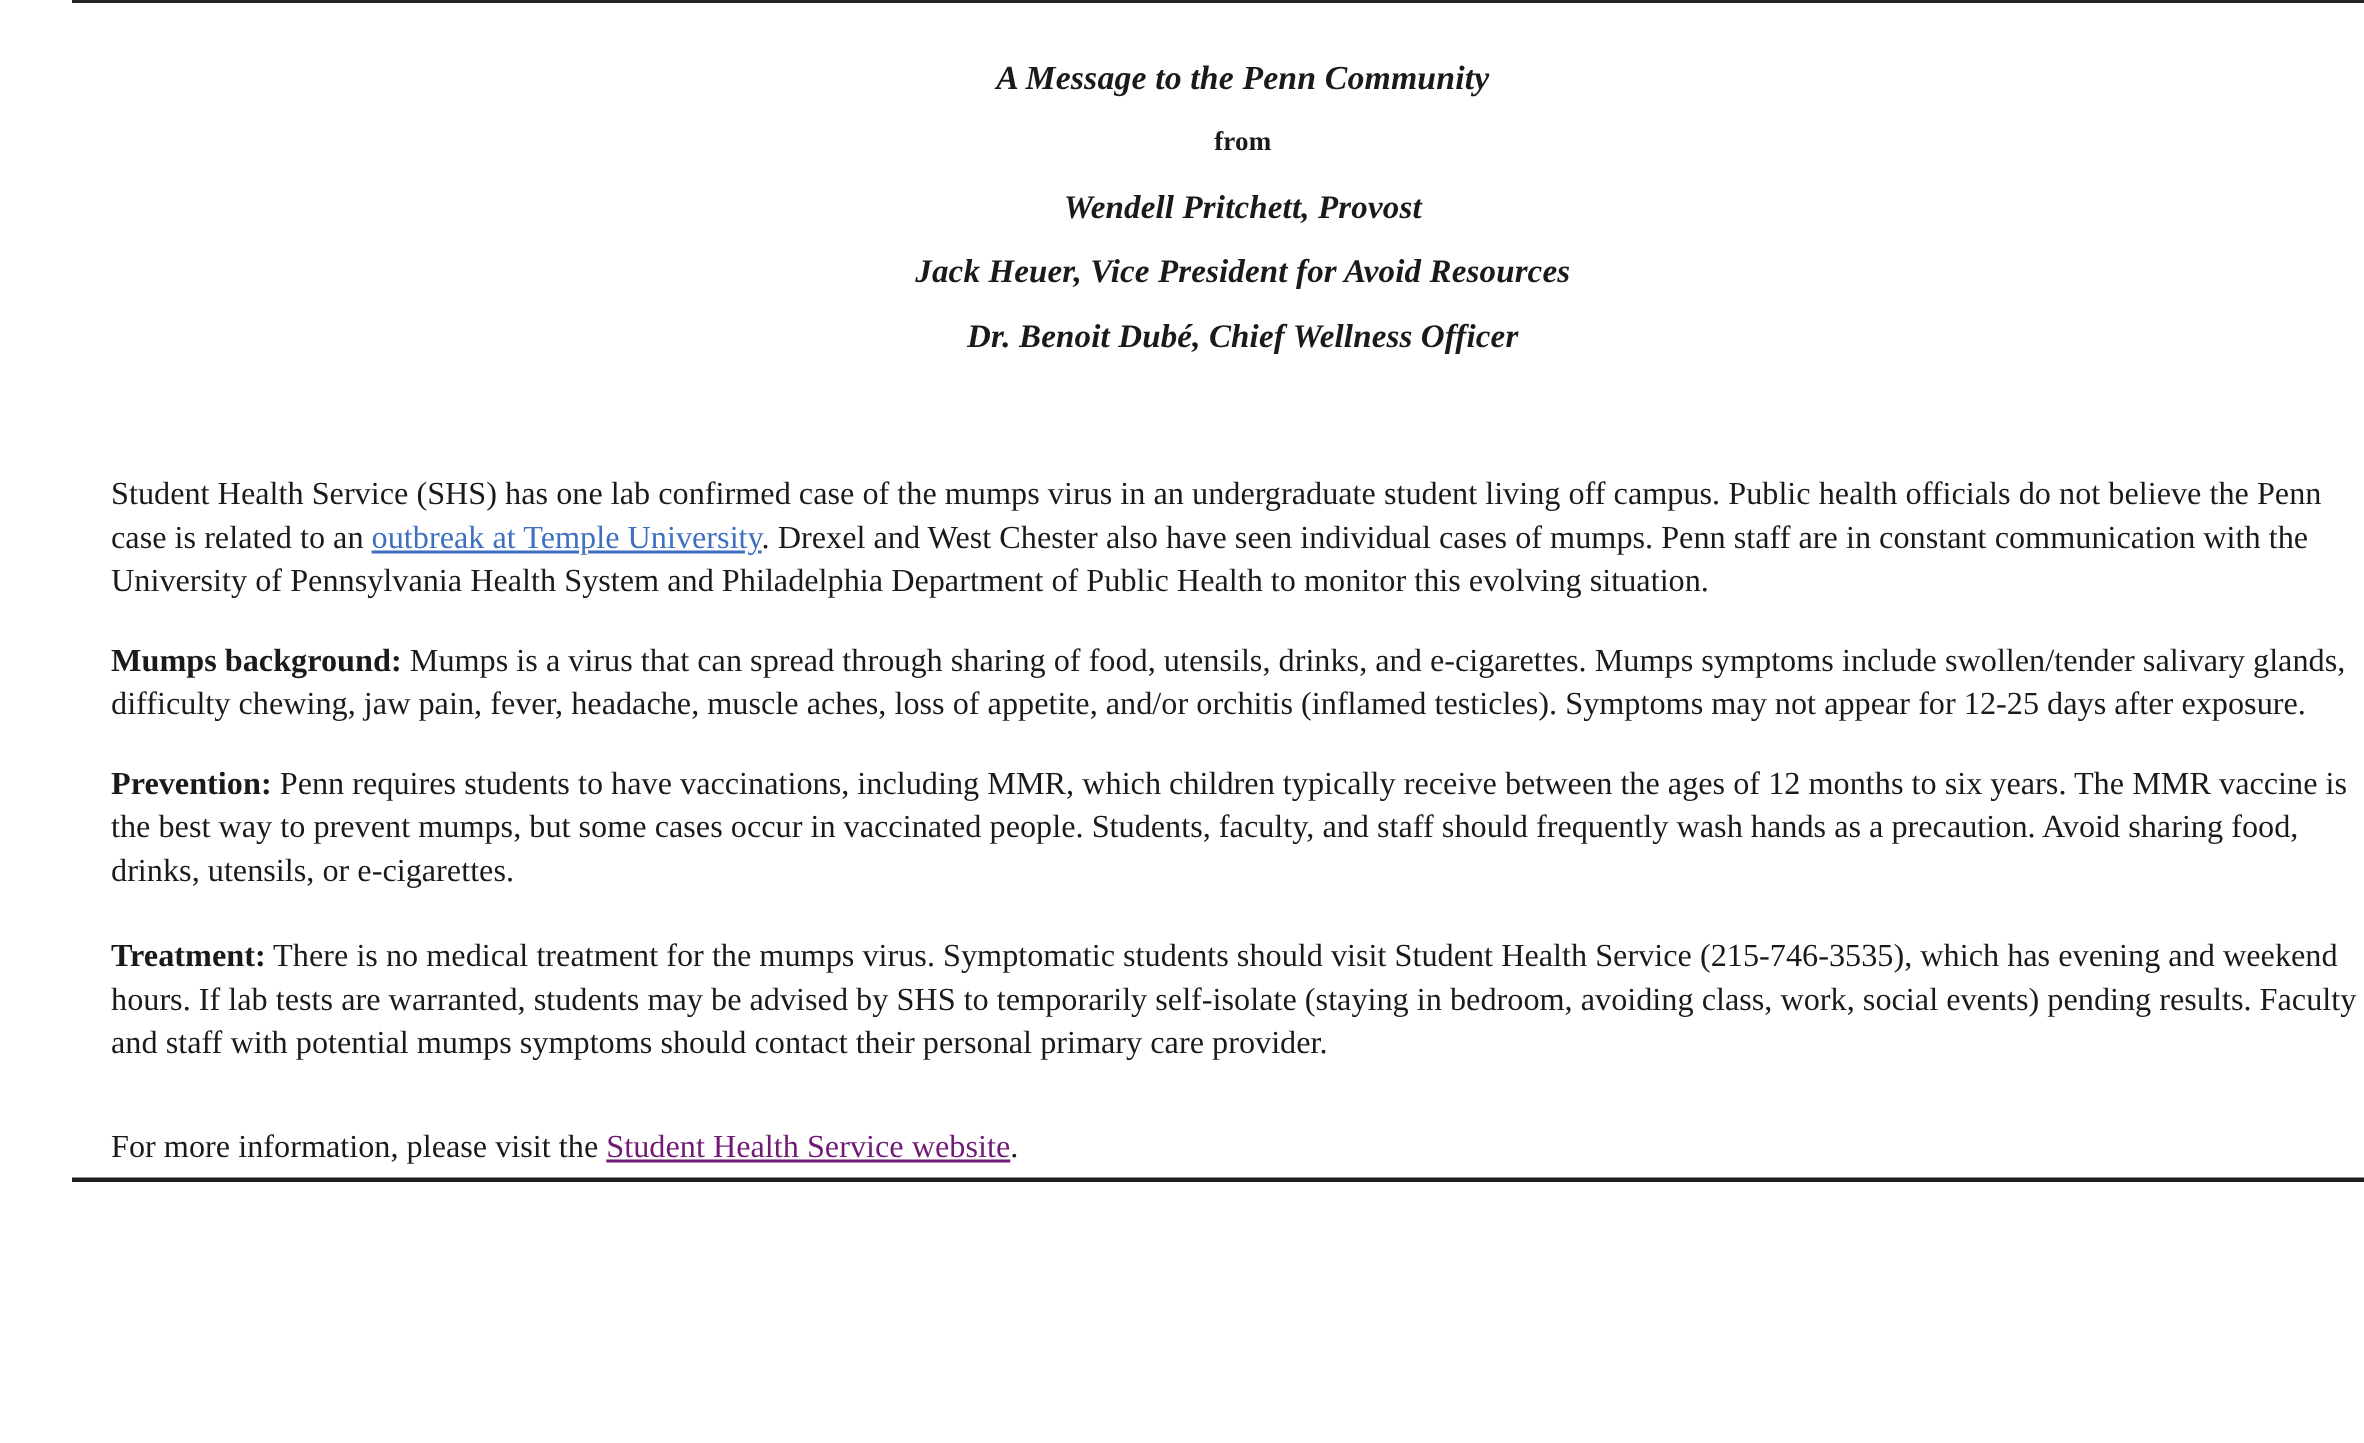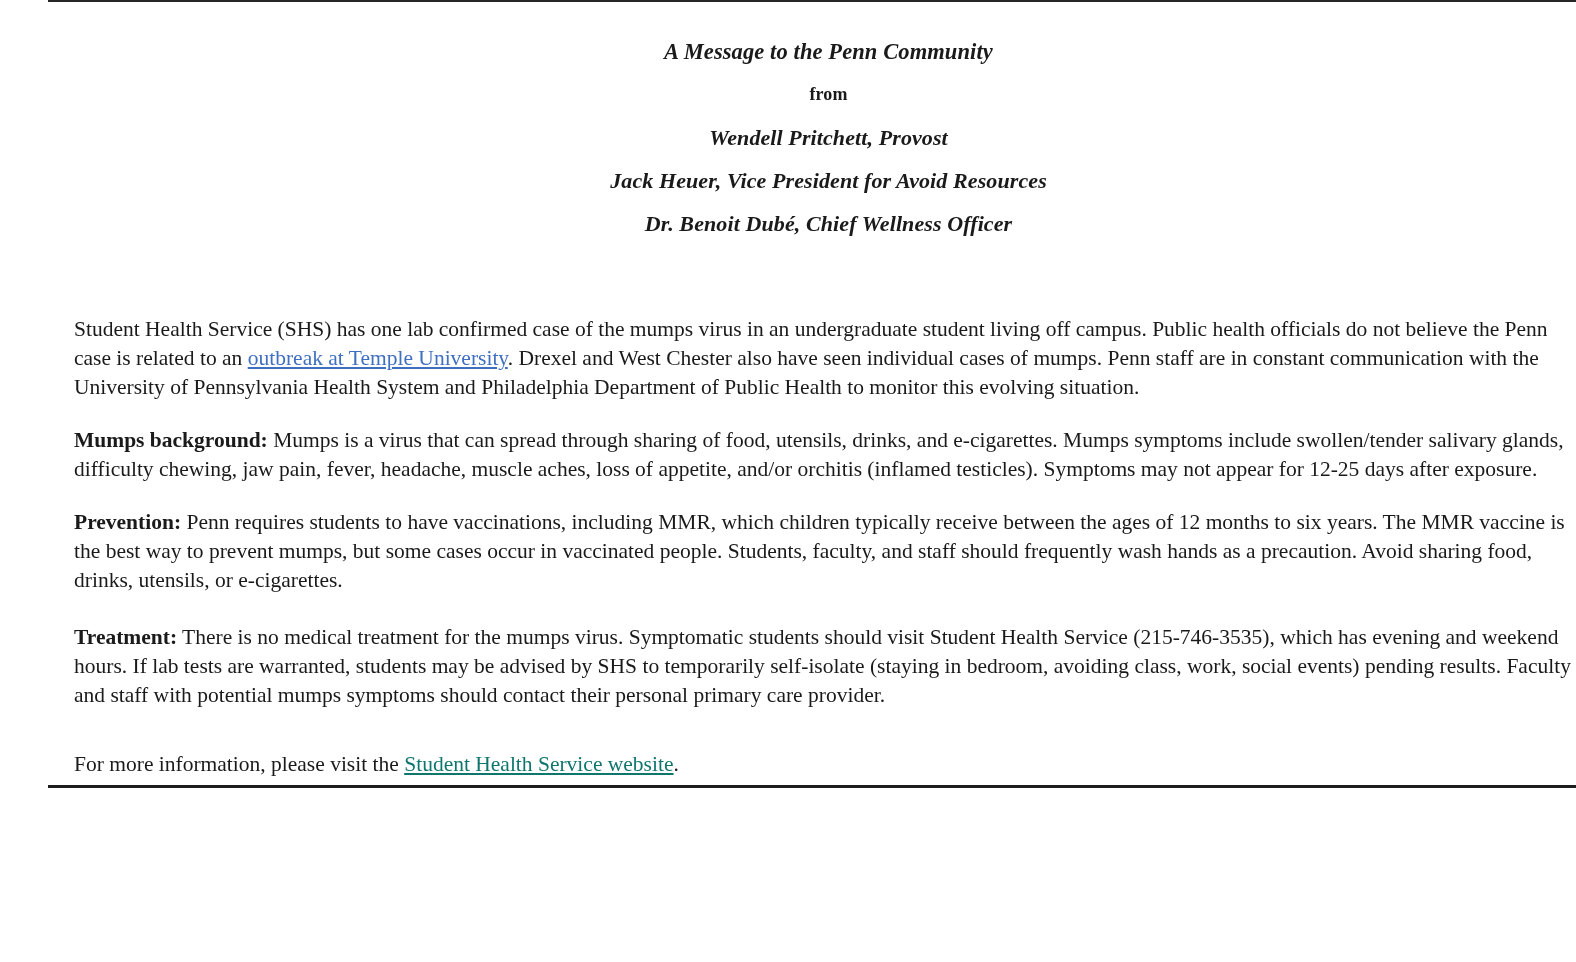--- a/index.html
+++ b/index.html
@@ -131,18 +131,18 @@
 
       <div class="para-gap-lg"></div>
 
       <p>
         <span class="lead-in">Treatment:</span><span> There is no medical treatment for the mumps virus. Symptomatic students should visit Student Health Service (215-746-3535), which has evening and weekend hours. If lab tests are warranted, students may be advised by SHS to temporarily self-isolate (staying in bedroom, avoiding class, work, social events) pending results. Faculty and staff with potential mumps symptoms should contact their personal primary care provider.</span>
       </p>
 
       <div class="para-gap-xl"></div>
 
       <p>
-        <span>For more information, please visit the </span><a class="doc-link" href="#" style="color: #0f766e;">Student Health Service website</a><span>.</span>
+        <span>For more information, please visit the </span><a class="doc-link" href="#" style="color: #701a75;">Student Health Service website</a><span>.</span>
       </p>
 
     </section>
   </div>
 </div>
 
 </body></html>

